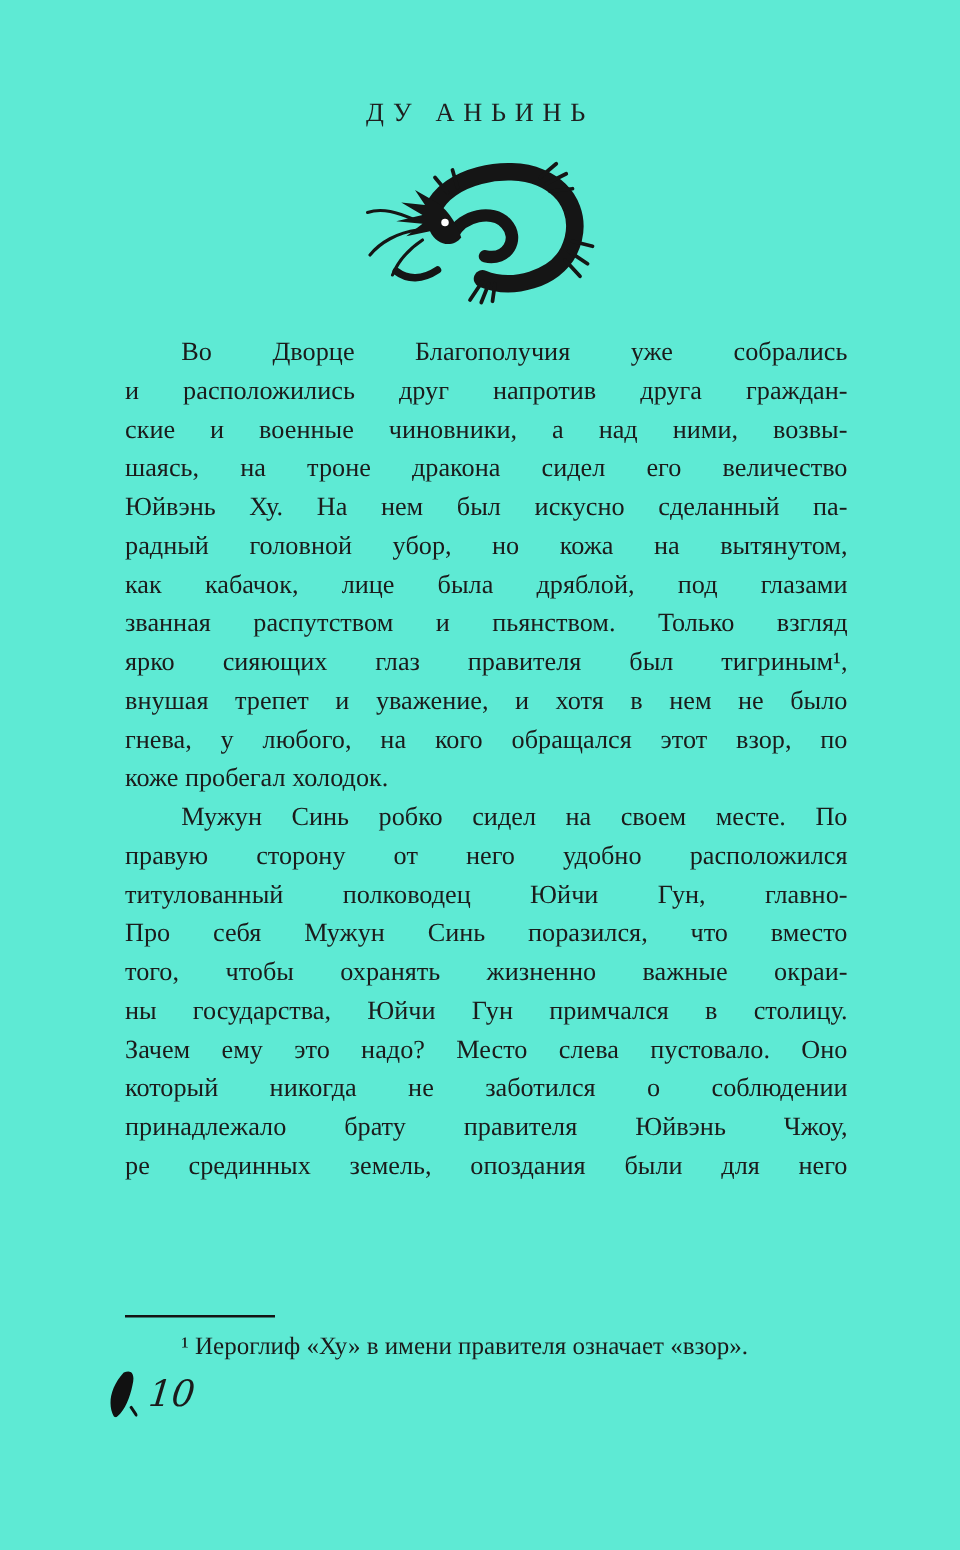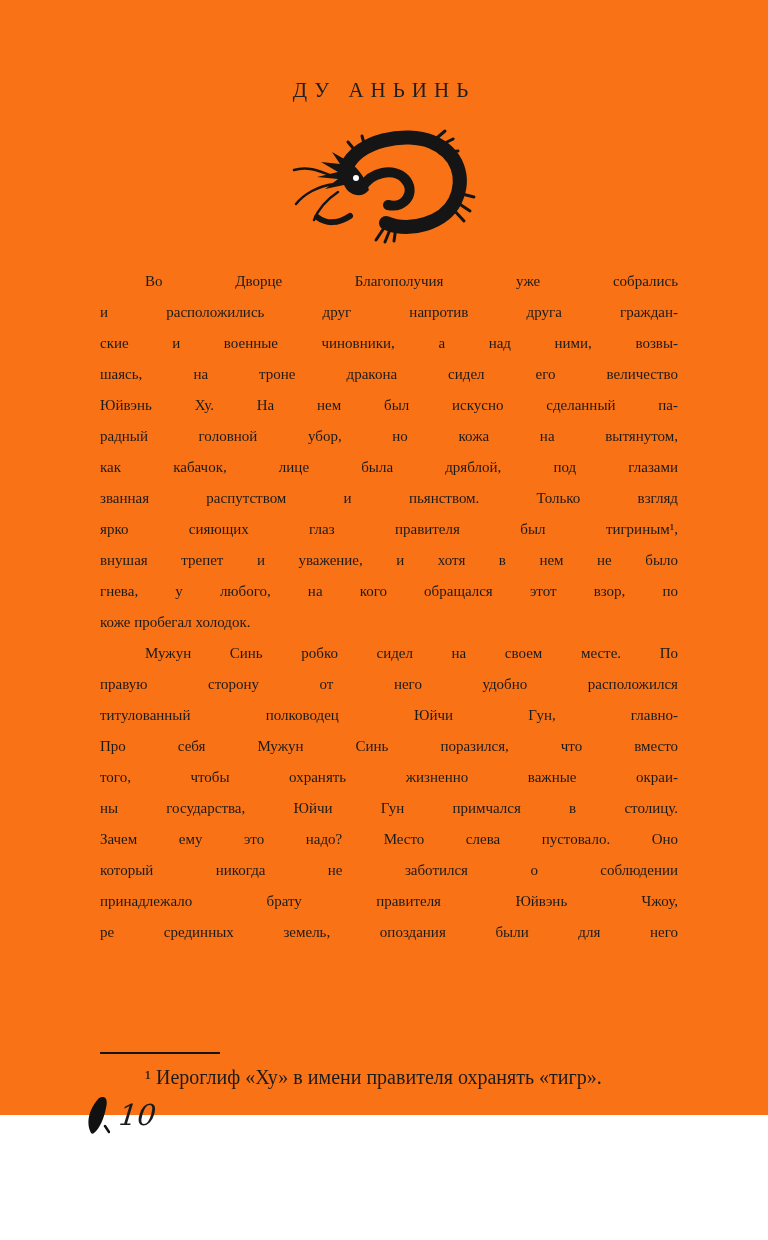--- a/index.html
+++ b/index.html
@@ -3,38 +3,38 @@
 <meta charset="utf-8">
 <style>
   html, body { margin: 0; padding: 0; }
   body {
     width: 768px; height: 1240px;
     background: #ffffff;
     font-family: "Liberation Serif", serif;
     color: #1b1b1b;
     overflow: hidden;
   }
-  .page { position: relative; width: 768px; height: 1115px; background: #f97316; }
+  .page { position: relative; width: 768px; height: 1240px; background: #5eead4; }
 
   .running-head {
     position: absolute; top: 78px; left: 0; width: 100%;
     text-align: center;
     font-size: 21px; letter-spacing: 7px;
     color: #1f1f1f;
   }
 
   .vignette {
     position: absolute; top: 126px; left: 50%;
     transform: translateX(-50%);
     width: 192px; height: 120px;
   }
 
   .body-text {
     position: absolute; top: 266px; left: 100px; width: 578px;
-    font-size: 15px; line-height: 31px;
+    font-size: 21px; line-height: 31px;
   }
   .line { text-align: justify; text-align-last: justify; }
   .line.indent { text-indent: 45px; }
   .line.endpara { text-align-last: left; }
 
   .footnote-rule {
     position: absolute; top: 1052px; left: 100px;
     width: 120px; height: 0;
     border-top: 2.5px solid #141414;
   }
@@ -119,21 +119,21 @@
     <div class="line">Про себя Мужун Синь поразился, что вместо</div>
     <div class="line">того, чтобы охранять жизненно важные окраи-</div>
     <div class="line">ны государства, Юйчи Гун примчался в столицу.</div>
     <div class="line">Зачем ему это надо? Место слева пустовало. Оно</div>
     <div class="line">который никогда не заботился о соблюдении</div>
     <div class="line">принадлежало брату правителя Юйвэнь Чжоу,</div>
     <div class="line">ре срединных земель, опоздания были для него</div>
   </div>
 
   <div class="footnote-rule"></div>
-  <div class="footnote">¹ Иероглиф «Ху» в имени правителя охранять «тигр».</div>
+  <div class="footnote">¹ Иероглиф «Ху» в имени правителя означает «взор».</div>
 
   <div class="pagenum-row">
     <svg class="leaf" viewBox="0 0 24 38" xmlns="http://www.w3.org/2000/svg">
       <path d="M5 37 C0 28 2 14 13 2 C20 -1 22 4 20 12 C18 22 14 32 8 37 C7 38 6 38 5 37 Z" fill="#111111"></path>
       <path d="M19 30 L23 36" stroke="#111111" stroke-width="2.5" stroke-linecap="round"></path>
     </svg>
     <span class="pagenum">10</span>
   </div>
 
 </div>

